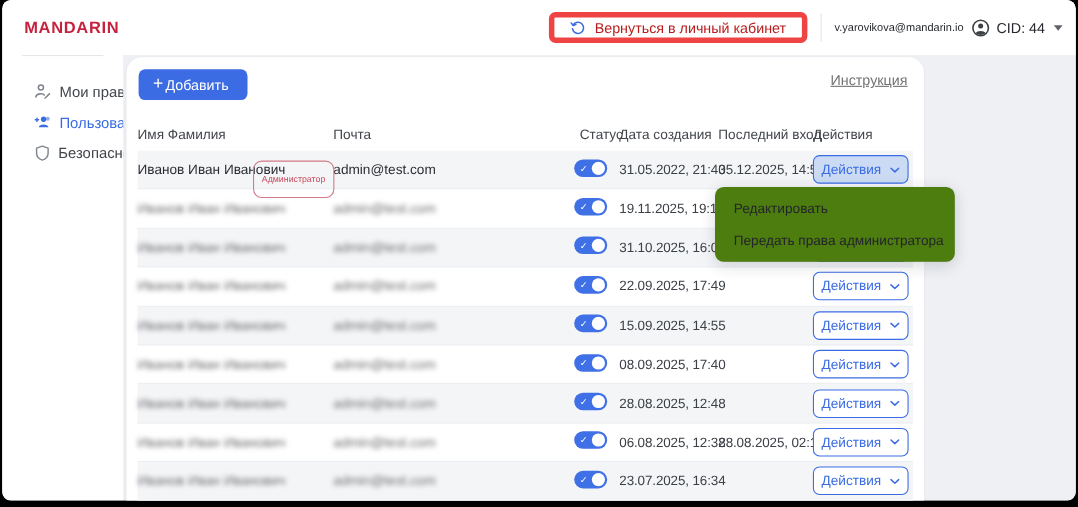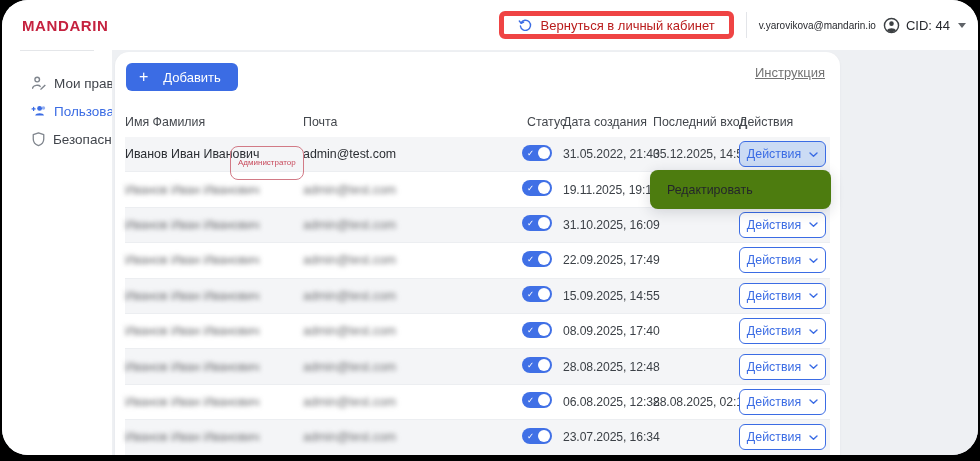--- a/index.html
+++ b/index.html
@@ -1,19 +1,19 @@
 <!DOCTYPE html>
 <html><head>
 <meta charset="utf-8">
 <style>
   html,body{margin:0;padding:0;background:#000;}
   body{width:980px;height:461px;overflow:hidden;position:relative;
        font-family:"Liberation Sans","DejaVu Sans",sans-serif;}
   .window{position:absolute;left:2px;top:0;width:976px;height:455px;
-          border-radius:26px;overflow:hidden;background:#eef0f3;}
+          border-radius:8px;overflow:hidden;background:#eef0f3;}
 
   
   .topbar{height:50px;background:#fff;display:flex;align-items:center;}
   .logo{margin-left:20px;font-size:15px;font-weight:700;letter-spacing:.6px;color:#c5223f;}
   .top-right{margin-left:auto;display:flex;align-items:center;padding-right:12px;}
   .back-btn{display:flex;align-items:center;gap:8px;height:28px;padding:0 14px;
             background:#fff;border:5px solid #ef4444;border-radius:6px;color:#b91c1c;
             font-size:13px;cursor:pointer;font-family:inherit;}
   .vdiv{width:1px;height:26px;background:#e3e5e9;margin:0 12px 0 12px;}
   .email{font-size:10px;color:#27292e;}
@@ -31,21 +31,21 @@
   .side-item.active{color:#3b6ce4;font-weight:400;}
   .side-item svg{flex:none;}
 
   .main{flex:1;position:relative;background:#eef0f3;}
   .card{position:absolute;left:3px;top:2px;width:725px;height:440px;background:#fff;
         border-radius:14px 14px 0 0;box-shadow:0 1px 3px rgba(20,30,60,.05);box-sizing:border-box;
         padding:0 10px;}
 
   
   .toolbar{height:54px;display:flex;align-items:flex-start;padding-top:11px;box-sizing:border-box;}
-  .add-btn{display:flex;align-items:center;gap:15px;background:#3b6ce4;color:#fff;border:none;
+  .add-btn{display:flex;align-items:center;gap:2px;background:#3b6ce4;color:#fff;border:none;
            border-radius:6px;height:28px;padding:0 17px 0 13px;font-size:13px;cursor:pointer;
            font-family:inherit;margin-left:1px;}
   .plus-icon::before{content:"+";font-size:16px;line-height:1;font-weight:400;}
   .instruction{margin-left:auto;margin-right:5px;margin-top:2px;font-size:13px;color:#737373;
                text-decoration:underline;cursor:pointer;}
 
   
   .grid-row{display:grid;grid-template-columns:178px 224px 36px 90px 86px 88px;align-items:center;}
   .thead{height:31px;font-size:12.4px;color:#43474d;}
   .trow{height:35.4px;font-size:12.4px;color:#2b2e33;border-bottom:1px solid #eceef1;box-sizing:border-box;}
@@ -328,18 +328,19 @@
         <svg class="chev" width="9" height="6" viewBox="0 0 9 6">
           <path d="M1 1 l3.5 3.3 L8 1" fill="none" stroke="currentColor" stroke-width="1.4" stroke-linecap="round" stroke-linejoin="round"></path>
         </svg>
       </button>
     </div>
   </div>
           </div>
 
         <div class="dropdown">
           <div class="dd-item">Редактировать</div>
+          <div class="dd-item">Передать права администратора</div>
         </div>
 
       </div>
     </div>
   </div>
 </div>
 
 </body></html>

